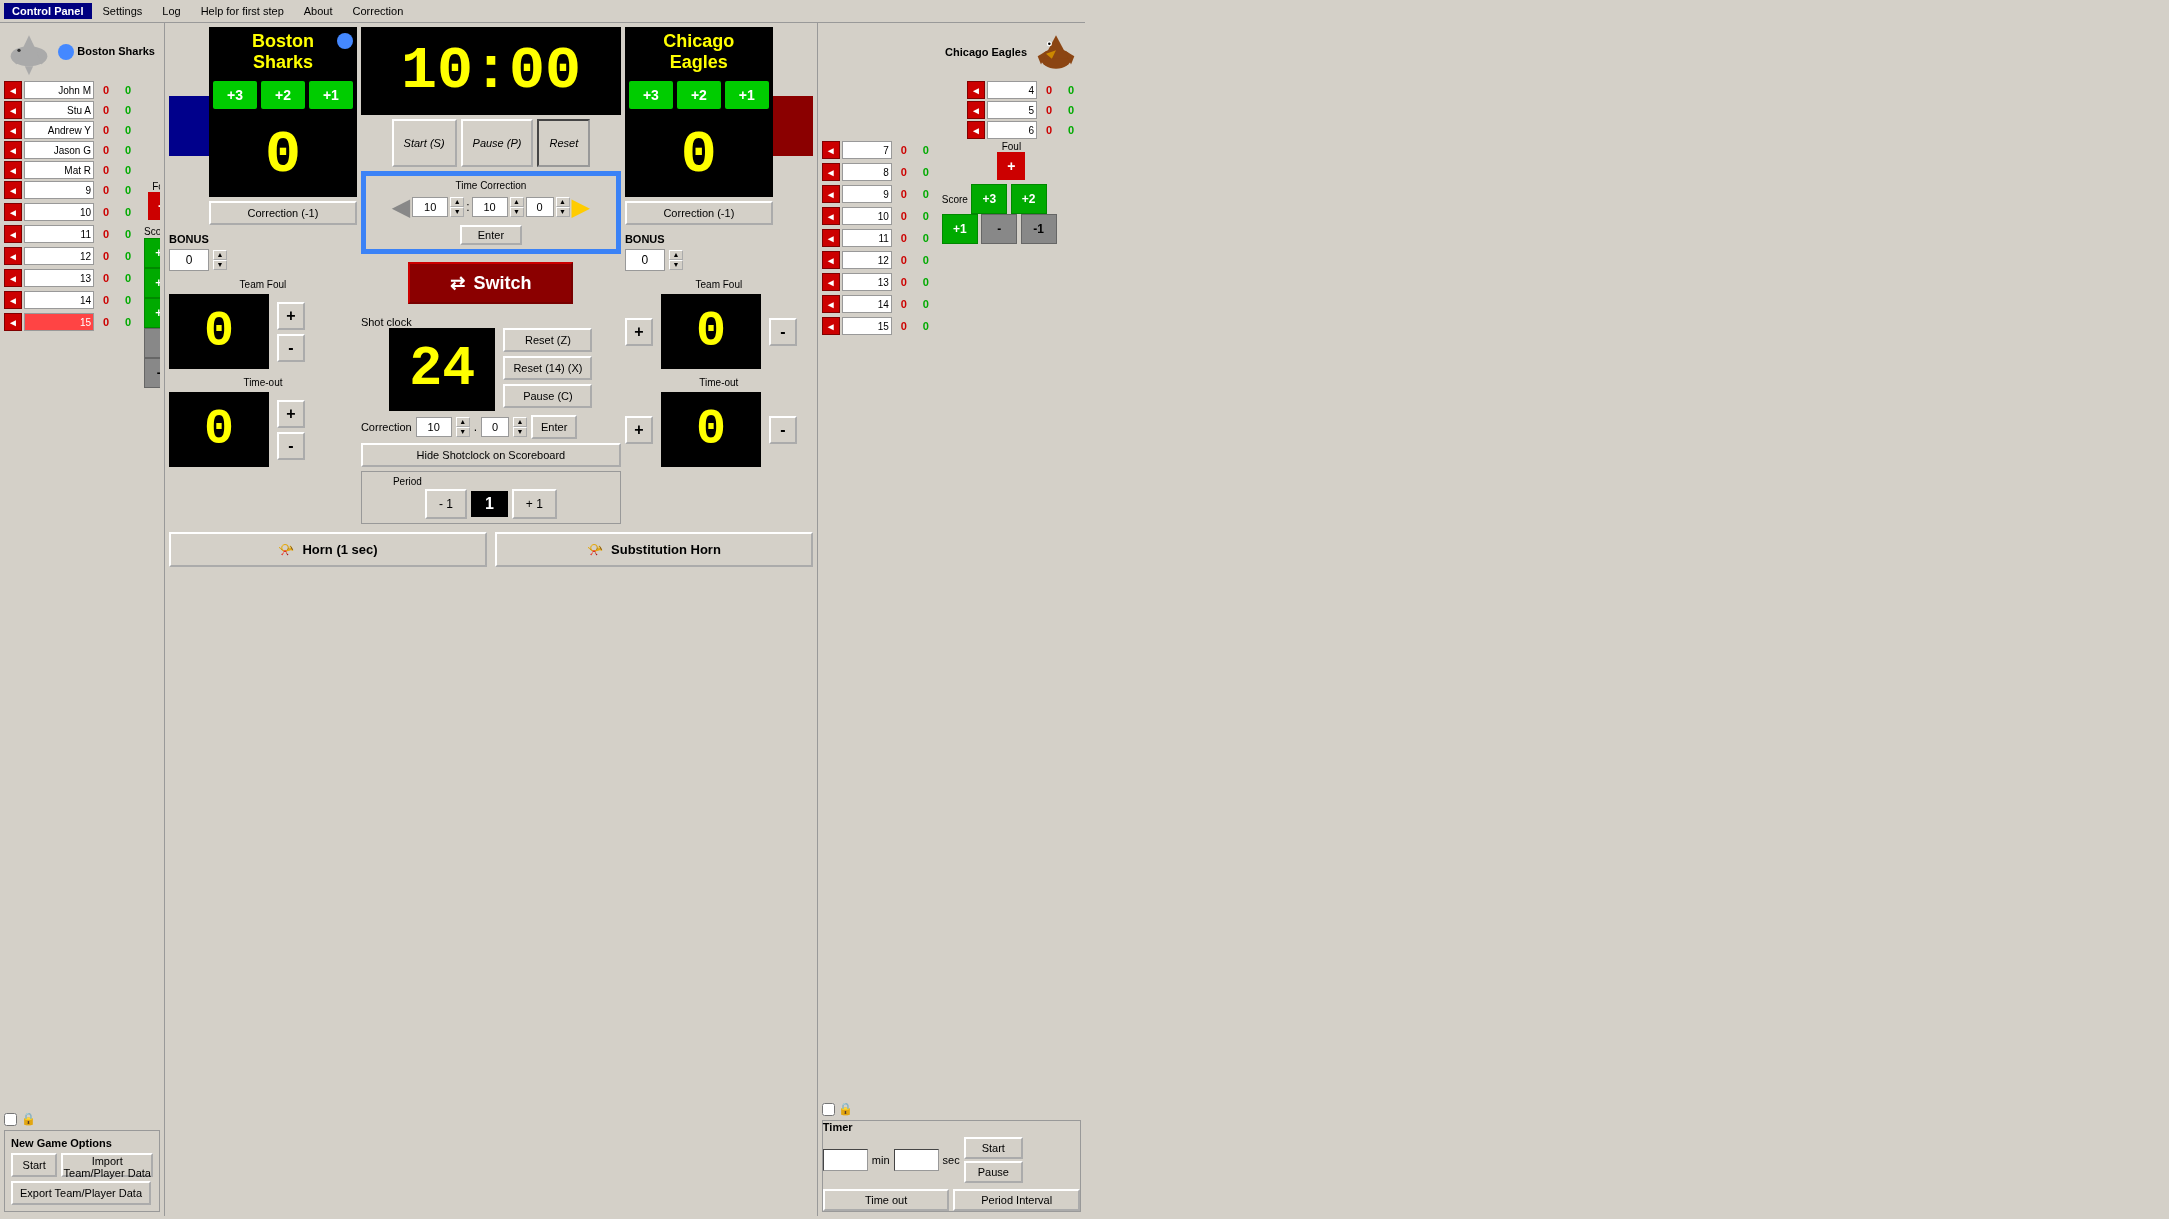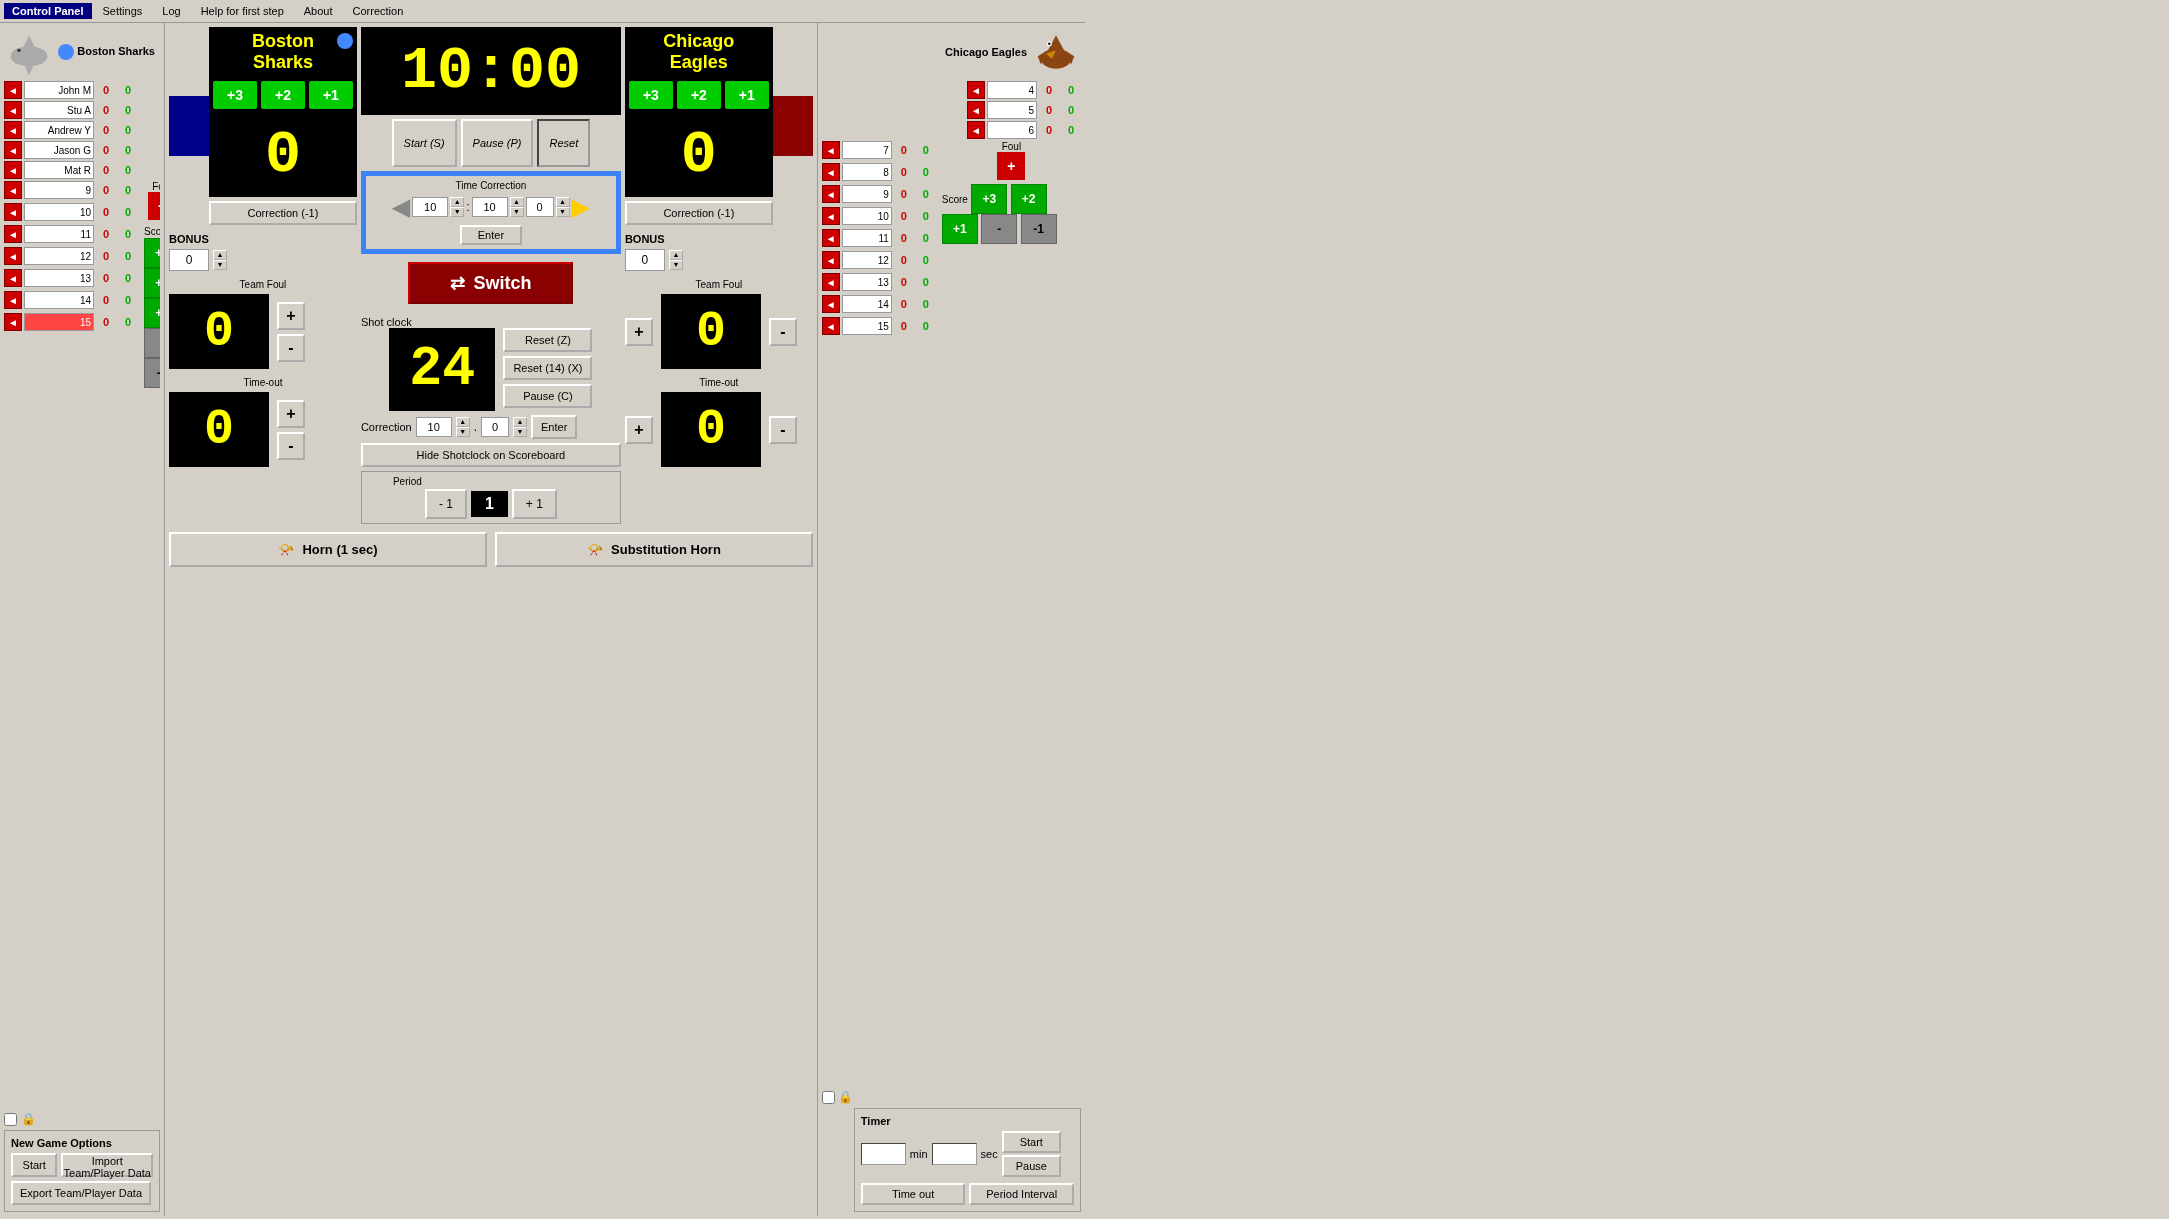--- a/index.html
+++ b/index.html
@@ -577,23 +577,21 @@
       border: 1px solid #999;
       background: white;
       font-size: 10px;
       padding: 0 2px;
       text-align: right;
     }
 
     
     .timer-section {
       border: 1px solid #999;
-      padding: 6px;
       margin-top: 4px;
-      margin-left: 32px;
     }
     .timer-title { font-size: 11px; font-weight: bold; margin-bottom: 4px; }
     .timer-row {
       display: flex;
       align-items: center;
       gap: 4px;
       margin-bottom: 4px;
     }
     .timer-input {
       width: 45px;

